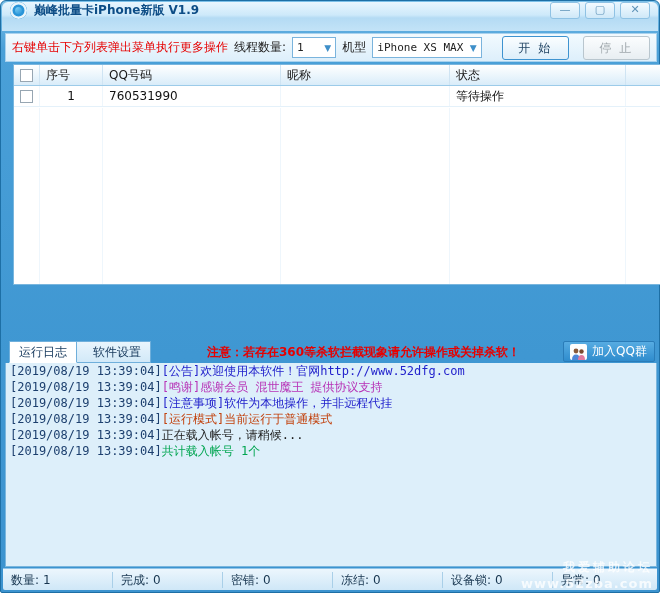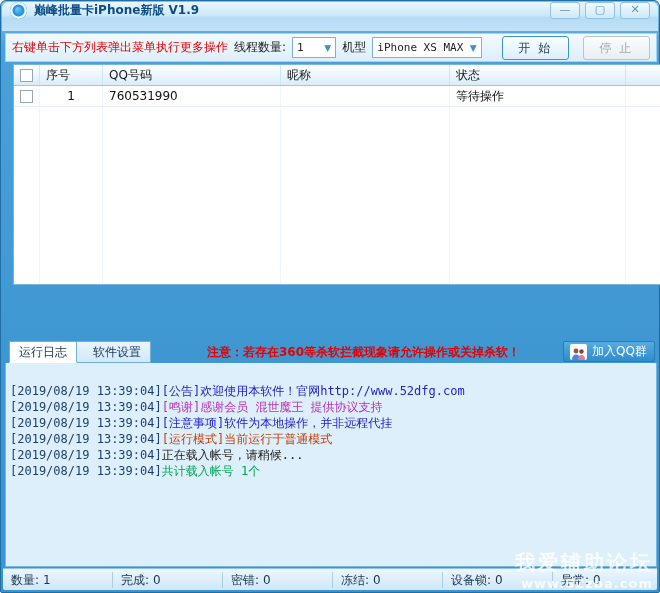--- a/index.html
+++ b/index.html
@@ -106,21 +106,21 @@
   }
   .qq-icon {
     width:17px; height:16px; background:#fdfdfd; border-radius:2px; flex:0 0 auto;
     display:flex; align-items:flex-end; justify-content:center; overflow:hidden;
   }
 
   
   .log {
     position:absolute; left:4px; top:362px; width:652px; height:204px;
     background:#ddeffa; border:1px solid #79b6de; border-top:none;
-    padding:20px 4px; font-family:"DejaVu Sans Mono", monospace; font-size:12px;
+    padding:0 4px; font-family:"DejaVu Sans Mono", monospace; font-size:12px;
   }
   .log-line { height:16px; line-height:16px; white-space:nowrap; overflow:hidden; }
 
   
   .statusbar {
     position:absolute; left:2px; right:2px; bottom:2px; height:22px;
     background:linear-gradient(180deg,#ecf6fd,#cfe7f7);
     border-top:1px solid #8fc4e8; border-radius:0 0 2px 2px;
     display:flex; align-items:center;
   }
@@ -128,21 +128,21 @@
     width:110px; flex:0 0 auto; padding-left:8px; color:#17354f;
     border-right:1px solid #a9cfe8; height:16px; line-height:16px;
   }
   .status-item:last-child { border-right:none; }
 
   
   .watermark {
     position:absolute; right:6px; bottom:1px; text-align:right; z-index:5;
     color:rgba(255,255,255,0.78); font-weight:bold; pointer-events:none;
   }
-  .wm1 { font-size:20px; letter-spacing:3px; }
+  .wm1 { font-size:12px; letter-spacing:3px; }
   .wm2 { font-size:13px; letter-spacing:1px;margin-left:16px; }
 </style>
 </head>
 <body>
 
 <div class="window">
 
   <div class="titlebar">
     <div class="app-icon"></div>
     <div class="title-text">巅峰批量卡iPhone新版 V1.9</div>

